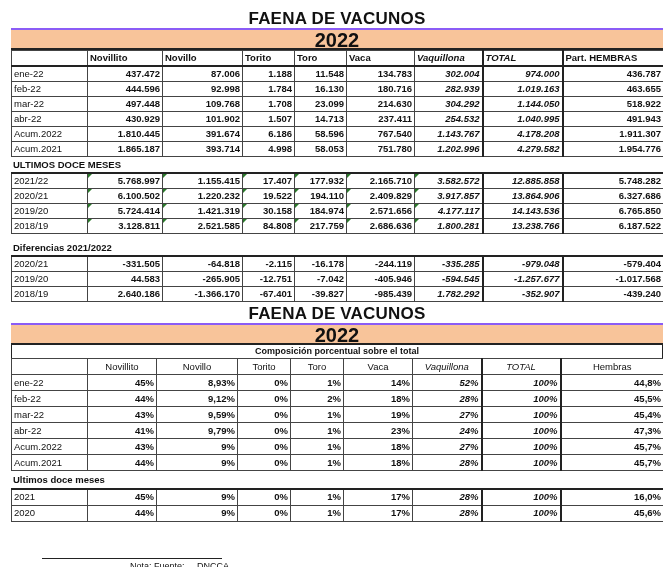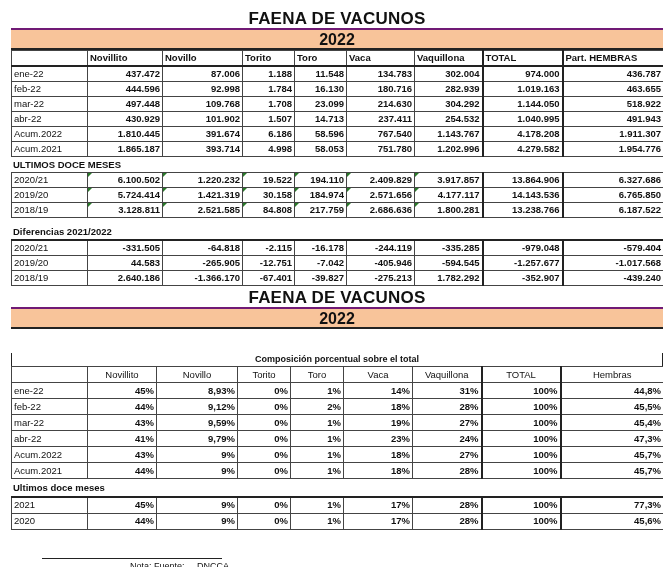--- a/index.html
+++ b/index.html
@@ -1,35 +1,35 @@
 <!DOCTYPE html>
 <html><head>
 <meta charset="utf-8">
 <style>
   * { box-sizing: border-box; margin: 0; padding: 0; }
   html, body { width: 663px; height: 567px; background: #ffffff; overflow: hidden; }
   body { font-family: "Liberation Sans", sans-serif; font-size: 9.5px; color: #111; position: relative; }
   .page { position: absolute; left: 11px; top: 8px; width: 652px; }
-  .title { height: 22px; text-align: center; font-weight: bold; font-size: 17px; line-height: 22px; letter-spacing: 0.2px; border-bottom: 2px solid #701a75; }
-  .yearbar { height: 20px; background: #f8c49a; text-align: center; font-weight: bold; font-size: 16px; line-height: 20px; border-bottom: 2px solid #222; }
+  .title { height: 22px; text-align: center; font-weight: bold; font-size: 17px; line-height: 22px; letter-spacing: 0.2px; border-bottom: 2px solid #8b5cf6; }
+  .yearbar { height: 20px; background: #f8c49a; text-align: center; font-weight: bold; font-size: 20px; line-height: 20px; border-bottom: 2px solid #222; }
   table { border-collapse: collapse; width: 652px; table-layout: fixed; }
   td { height: 15px; line-height: 14px; padding: 0 2px; white-space: nowrap; overflow: hidden; border: 1px solid #444; }
   td.num { text-align: right; font-weight: bold; }
   td.lbl { font-weight: normal; }
   td.hdr { font-weight: bold; }
   .t1 td.hdr { text-align: left; }
   .t2 td.hdr { text-align: center; font-weight: normal; }
-  td.thick-r { border-right: 2px solid #222; }
+  td.thick-r { border-right: 2px solid #222; font-style: italic; }
   tr.thick-b td { border-bottom: 2px solid #222; }
   tr.thick-t td { border-top: 2px solid #222; }
   .section { height: 15px; line-height: 15px; font-weight: bold; font-size: 9.5px; padding-left: 2px; }
   .spacer { height: 6px; }
   .tri { position: relative; }
   .tri::before { content: ""; position: absolute; left: 0; top: 0; border-top: 4px solid #2a7a2a; border-right: 4px solid transparent; }
-  .subhdr { height: 13px; line-height: 13px; text-align: center; font-weight: bold; font-size: 9px; border: 1px solid #222; border-top: none; border-bottom: none; margin-top: 24px; }
+  .subhdr { height: 13px; line-height: 13px; text-align: center; font-weight: bold; font-size: 9px; border: 1px solid #222; border-top: none; border-bottom: none; }
   .t2 td { height: 16px; }
   .t2 td.num { font-weight: bold; }
   .footer { position: absolute; left: 130px; top: 561px; font-size: 9px; white-space: nowrap; }
   .footer-line { position: absolute; left: 42px; top: 558px; width: 180px; border-top: 1px solid #222; }
 </style>
 </head>
 <body>
 
 <div class="page">
 
@@ -138,20 +138,31 @@
         <col style="width:75px">
         <col style="width:80px">
         <col style="width:52px">
         <col style="width:52px">
         <col style="width:68px">
         <col style="width:68px">
         <col style="width:80px">
         <col style="width:101px">
     </colgroup>
     <tbody>
+        <tr class="thick-t">
+          <td class="lbl">2021/22</td>
+          <td class="num tri">5.768.997</td>
+          <td class="num tri">1.155.415</td>
+          <td class="num tri">17.407</td>
+          <td class="num tri">177.932</td>
+          <td class="num tri">2.165.710</td>
+          <td class="num thick-r tri">3.582.572</td>
+          <td class="num thick-r">12.885.858</td>
+          <td class="num">5.748.282</td>
+        </tr>
         <tr>
           <td class="lbl">2020/21</td>
           <td class="num tri">6.100.502</td>
           <td class="num tri">1.220.232</td>
           <td class="num tri">19.522</td>
           <td class="num tri">194.110</td>
           <td class="num tri">2.409.829</td>
           <td class="num thick-r tri">3.917.857</td>
           <td class="num thick-r">13.864.906</td>
           <td class="num">6.327.686</td>
@@ -217,21 +228,21 @@
           <td class="num thick-r">-594.545</td>
           <td class="num thick-r">-1.257.677</td>
           <td class="num">-1.017.568</td>
         </tr>
         <tr>
           <td class="lbl">2018/19</td>
           <td class="num">2.640.186</td>
           <td class="num">-1.366.170</td>
           <td class="num">-67.401</td>
           <td class="num">-39.827</td>
-          <td class="num">-275.213</td>
+          <td class="num">-985.439</td>
           <td class="num thick-r">1.782.292</td>
           <td class="num thick-r">-352.907</td>
           <td class="num">-439.240</td>
         </tr>
       </tbody>
   </table>
 
   <div class="title" style="margin-top:1px">FAENA DE VACUNOS</div>
   <div class="yearbar">2022</div>
   <div class="subhdr">Composición porcentual sobre el total</div>
@@ -262,21 +273,21 @@
     </tr>
     </tbody>
       <tbody>
         <tr>
           <td class="lbl">ene-22</td>
           <td class="num">45%</td>
           <td class="num">8,93%</td>
           <td class="num">0%</td>
           <td class="num">1%</td>
           <td class="num">14%</td>
-          <td class="num thick-r">31%</td>
+          <td class="num thick-r">52%</td>
           <td class="num thick-r">100%</td>
           <td class="num">44,8%</td>
         </tr>
         <tr>
           <td class="lbl">feb-22</td>
           <td class="num">44%</td>
           <td class="num">9,12%</td>
           <td class="num">0%</td>
           <td class="num">2%</td>
           <td class="num">18%</td>
@@ -347,21 +358,21 @@
     <tbody>
         <tr class="thick-t">
           <td class="lbl">2021</td>
           <td class="num">45%</td>
           <td class="num">9%</td>
           <td class="num">0%</td>
           <td class="num">1%</td>
           <td class="num">17%</td>
           <td class="num thick-r">28%</td>
           <td class="num thick-r">100%</td>
-          <td class="num">77,3%</td>
+          <td class="num">16,0%</td>
         </tr>
         <tr>
           <td class="lbl">2020</td>
           <td class="num">44%</td>
           <td class="num">9%</td>
           <td class="num">0%</td>
           <td class="num">1%</td>
           <td class="num">17%</td>
           <td class="num thick-r">28%</td>
           <td class="num thick-r">100%</td>

